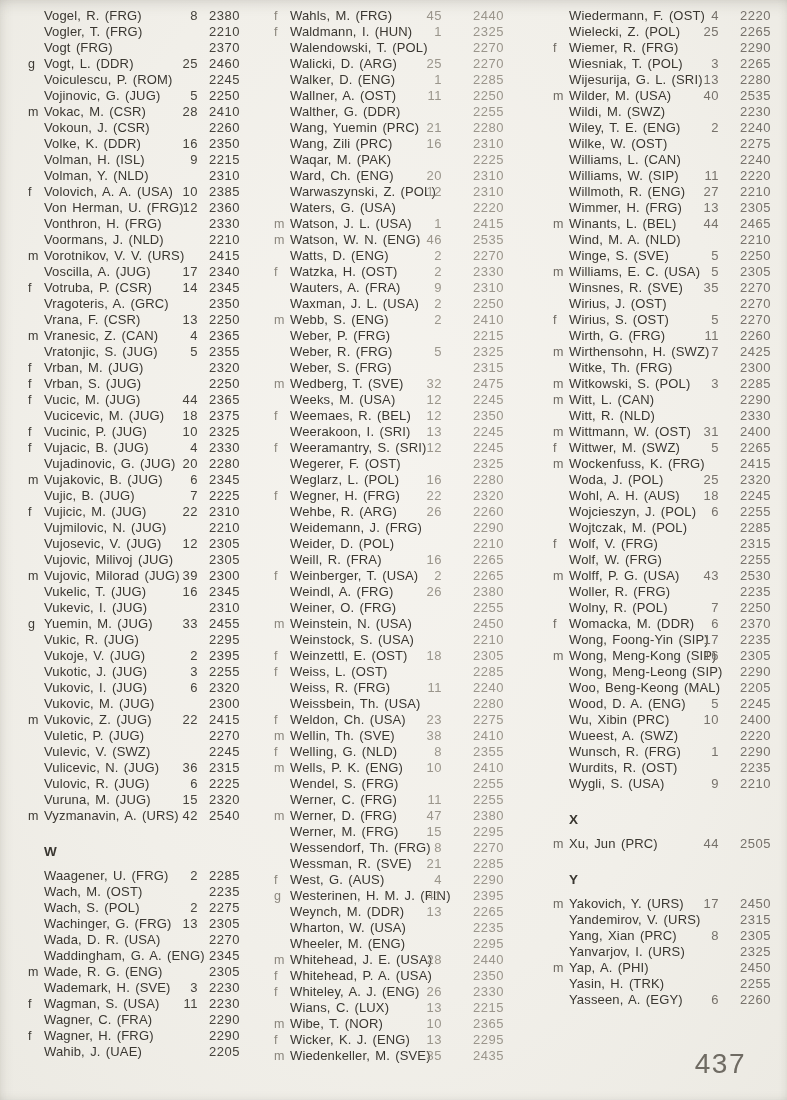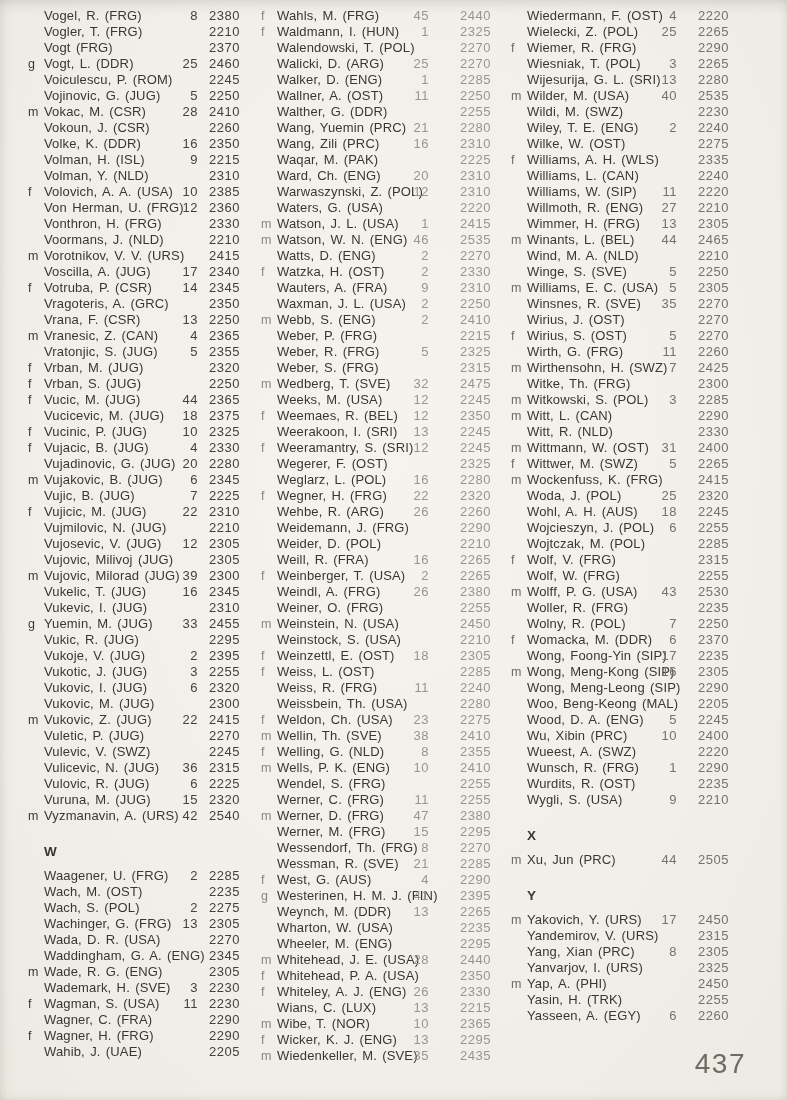--- a/index.html
+++ b/index.html
@@ -16,22 +16,22 @@
     font-family:Liberation Sans, sans-serif;
     font-size:13px;
     color:#3a3731;
   }
   .cols{
     position:absolute;top:8px;left:28px;right:29px;
     display:flex;align-items:flex-start;
   }
   .col{flex:none;}
   .col[data-col="0"]{width:212px;}
-  .col[data-col="1"]{width:230px;margin-left:21px;}
-  .col[data-col="2"]{width:218px;margin-left:20px;}
+  .col[data-col="1"]{width:230px;margin-left:34px;}
+  .col[data-col="2"]{width:218px;margin-left:49px;}
   .row{
     position:relative;height:16px;line-height:16px;
     white-space:nowrap;
   }
   .pfx{
     display:inline-block;width:16px;
     font-size:12.5px;
   }
   .nm{word-spacing:1.5px;letter-spacing:.15px;}
   .gm,.rt{
@@ -898,25 +898,20 @@
     <span class="gm">2</span>
     <span class="rt">2240</span>
   </div>
 
   <div class="row">
     <span class="pfx"></span><span class="nm">Wilke, W. (OST)</span>
     <span class="gm"></span>
     <span class="rt">2275</span>
   </div>
 
-  <div class="row">
-    <span class="pfx">f</span><span class="nm">Williams, A. H. (WLS)</span>
-    <span class="gm"></span>
-    <span class="rt">2335</span>
-  </div>
 
   <div class="row">
     <span class="pfx"></span><span class="nm">Williams, L. (CAN)</span>
     <span class="gm"></span>
     <span class="rt">2240</span>
   </div>
 
   <div class="row">
     <span class="pfx"></span><span class="nm">Williams, W. (SIP)</span>
     <span class="gm">11</span>

